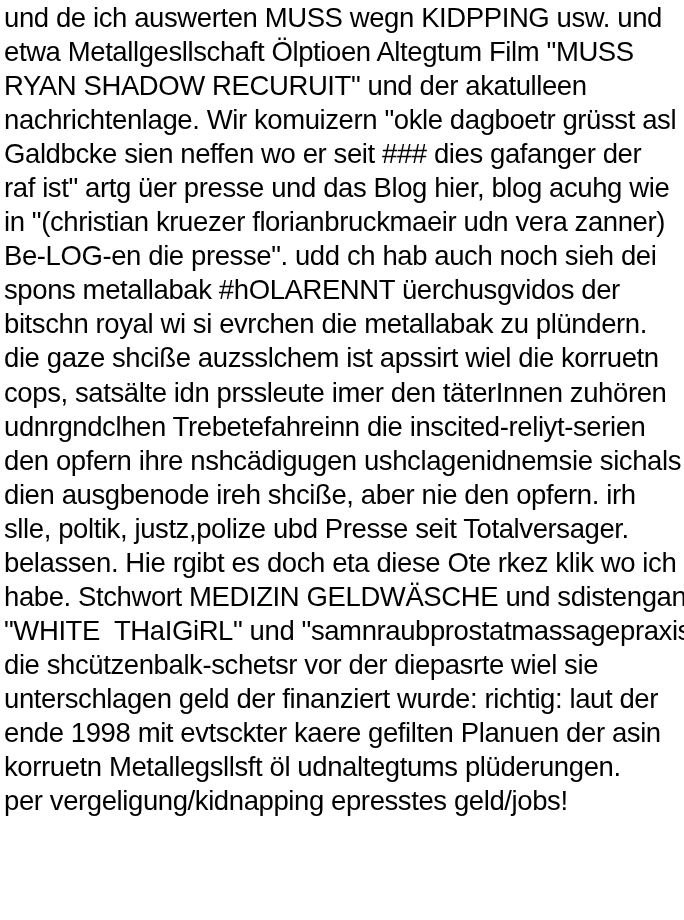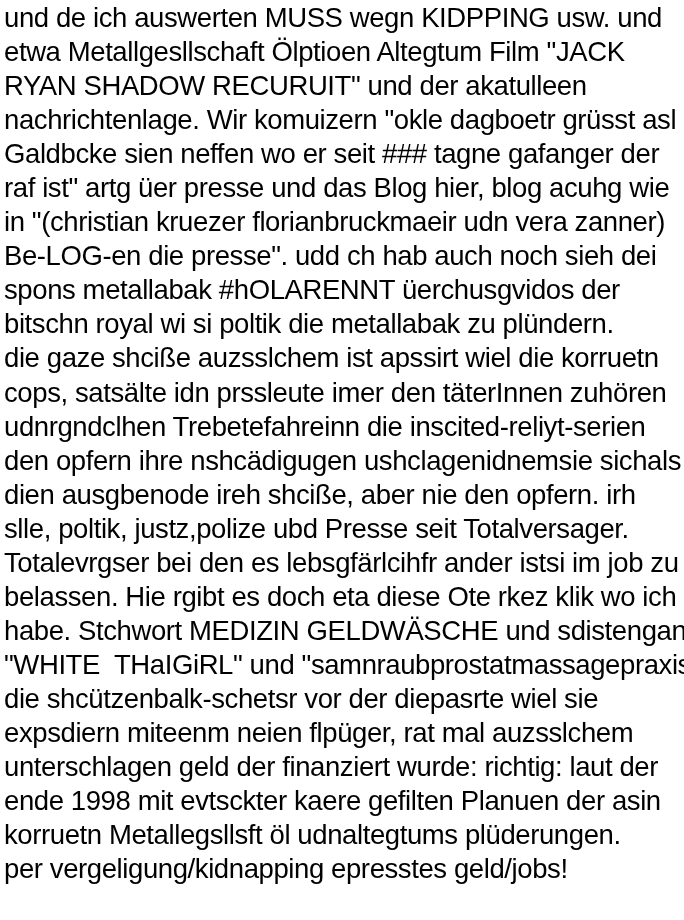--- a/index.html
+++ b/index.html
@@ -27,39 +27,37 @@
   .text-block .line {
     white-space: pre;
   }
 </style>
 </head>
 <body>
 
 <div class="page">
   <div class="text-block">
       <div class="line">und de ich auswerten MUSS wegn KIDPPING usw. und</div>
-      <div class="line">etwa Metallgesllschaft Ölptioen Altegtum Film "JACK</div>
+      <div class="line">etwa Metallgesllschaft Ölptioen Altegtum Film "MUSS</div>
       <div class="line">RYAN SHADOW RECURUIT" und der akatulleen</div>
       <div class="line">nachrichtenlage. Wir komuizern "okle dagboetr grüsst asl</div>
-      <div class="line">Galdbcke sien neffen wo er seit ### tagne gafanger der</div>
+      <div class="line">Galdbcke sien neffen wo er seit ### dies gafanger der</div>
       <div class="line">raf ist" artg üer presse und das Blog hier, blog acuhg wie</div>
       <div class="line">in "(christian kruezer florianbruckmaeir udn vera zanner)</div>
       <div class="line">Be-LOG-en die presse". udd ch hab auch noch sieh dei</div>
       <div class="line">spons metallabak #hOLARENNT üerchusgvidos der</div>
-      <div class="line">bitschn royal wi si poltik die metallabak zu plündern.</div>
+      <div class="line">bitschn royal wi si evrchen die metallabak zu plündern.</div>
       <div class="line">die gaze shciße auzsslchem ist apssirt wiel die korruetn</div>
       <div class="line">cops, satsälte idn prssleute imer den täterInnen zuhören</div>
       <div class="line">udnrgndclhen Trebetefahreinn die inscited-reliyt-serien</div>
       <div class="line">den opfern ihre nshcädigugen ushclagenidnemsie sichals</div>
       <div class="line">dien ausgbenode ireh shciße, aber nie den opfern. irh</div>
       <div class="line">slle, poltik, justz,polize ubd Presse seit Totalversager.</div>
-      <div class="line">Totalevrgser bei den es lebsgfärlcihfr ander istsi im job zu</div>
       <div class="line">belassen. Hie rgibt es doch eta diese Ote rkez klik wo ich</div>
       <div class="line">habe. Stchwort MEDIZIN GELDWÄSCHE und sdistengang</div>
       <div class="line">"WHITE  THaIGiRL" und "samnraubprostatmassagepraxis"</div>
       <div class="line">die shcützenbalk-schetsr vor der diepasrte wiel sie</div>
-      <div class="line">expsdiern miteenm neien flpüger, rat mal auzsslchem</div>
       <div class="line">unterschlagen geld der finanziert wurde: richtig: laut der</div>
       <div class="line">ende 1998 mit evtsckter kaere gefilten Planuen der asin</div>
       <div class="line">korruetn Metallegsllsft öl udnaltegtums plüderungen.</div>
       <div class="line">per vergeligung/kidnapping epresstes geld/jobs!</div>
     </div>
 </div>
 
 </body></html>

